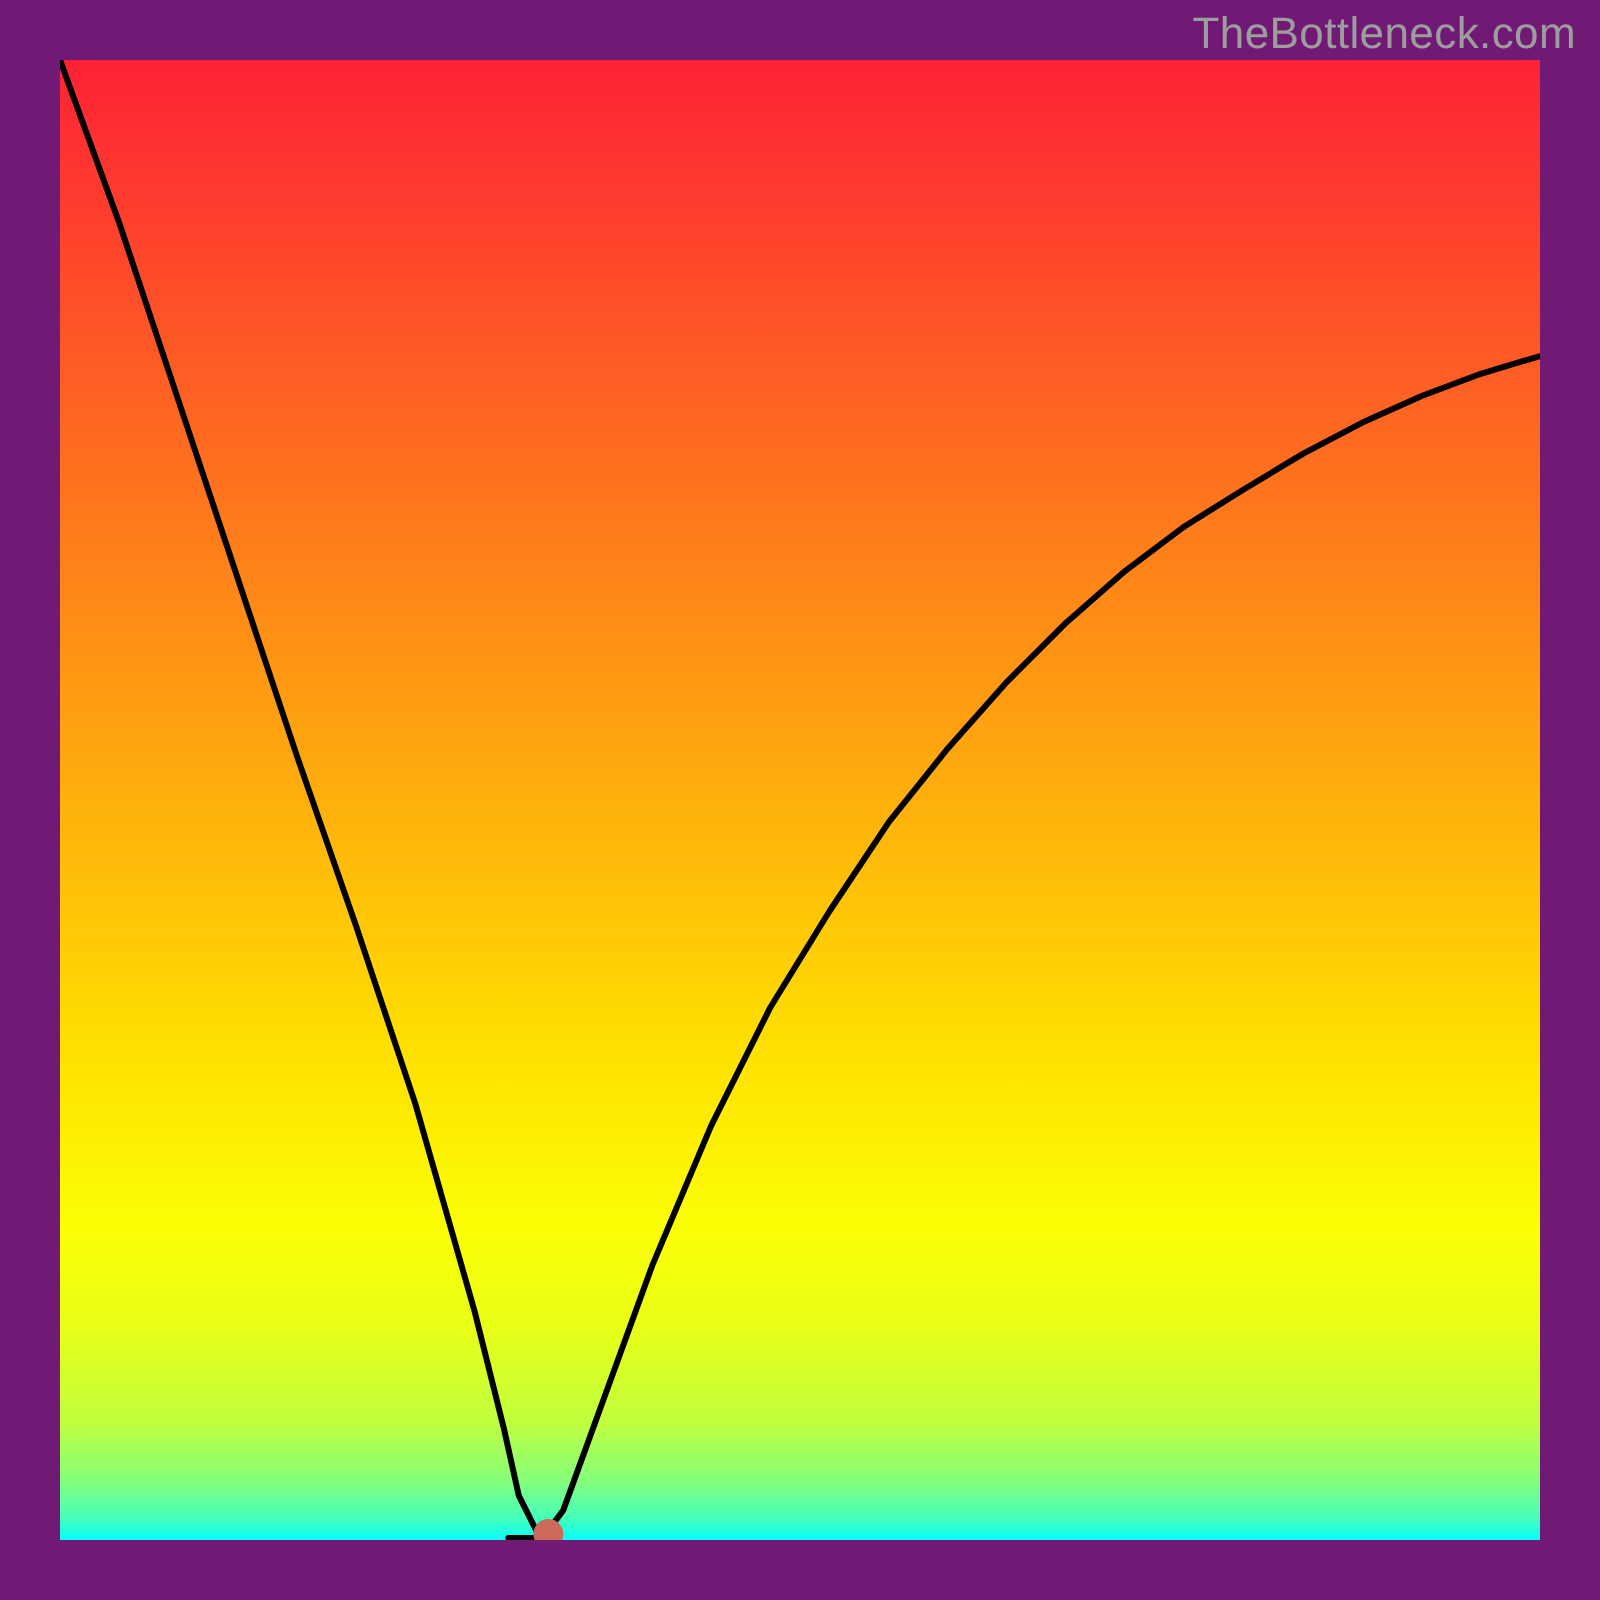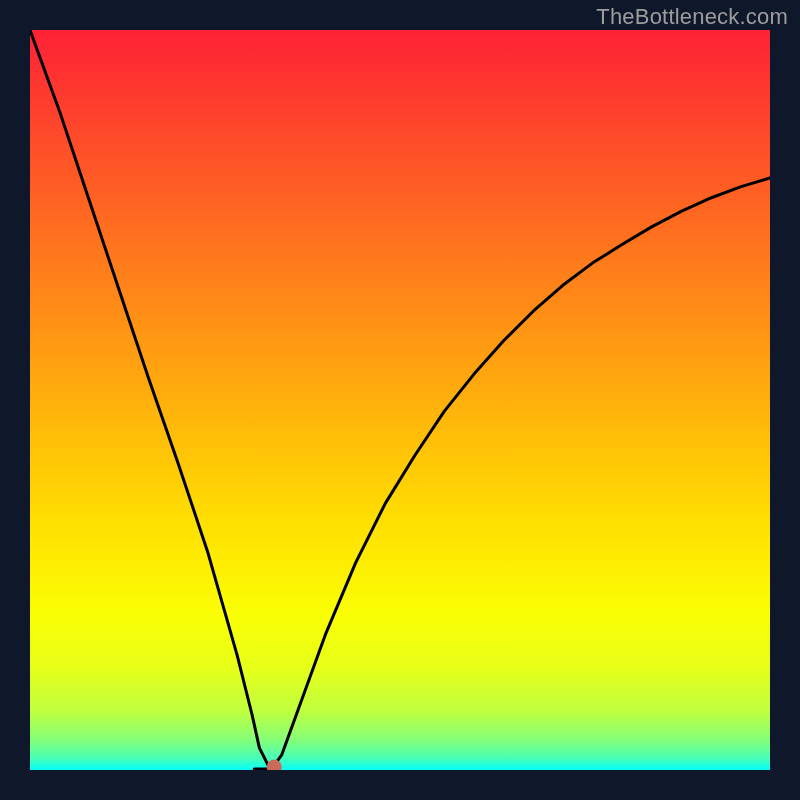--- a/index.html
+++ b/index.html
@@ -7,21 +7,21 @@
     padding: 0;
     width: 800px;
     height: 800px;
     background: #000;
     overflow: hidden;
   }
   .frame {
     position: relative;
     width: 800px;
     height: 800px;
-    background: #0f172a;
+    background: #701a75;
   }
   .plot-area {
     position: absolute;
     left: 30px;
     top: 30px;
     width: 740px;
     height: 740px;
     background: linear-gradient(to bottom,
       #fe2136 0%,
       #fe492a 14%,

